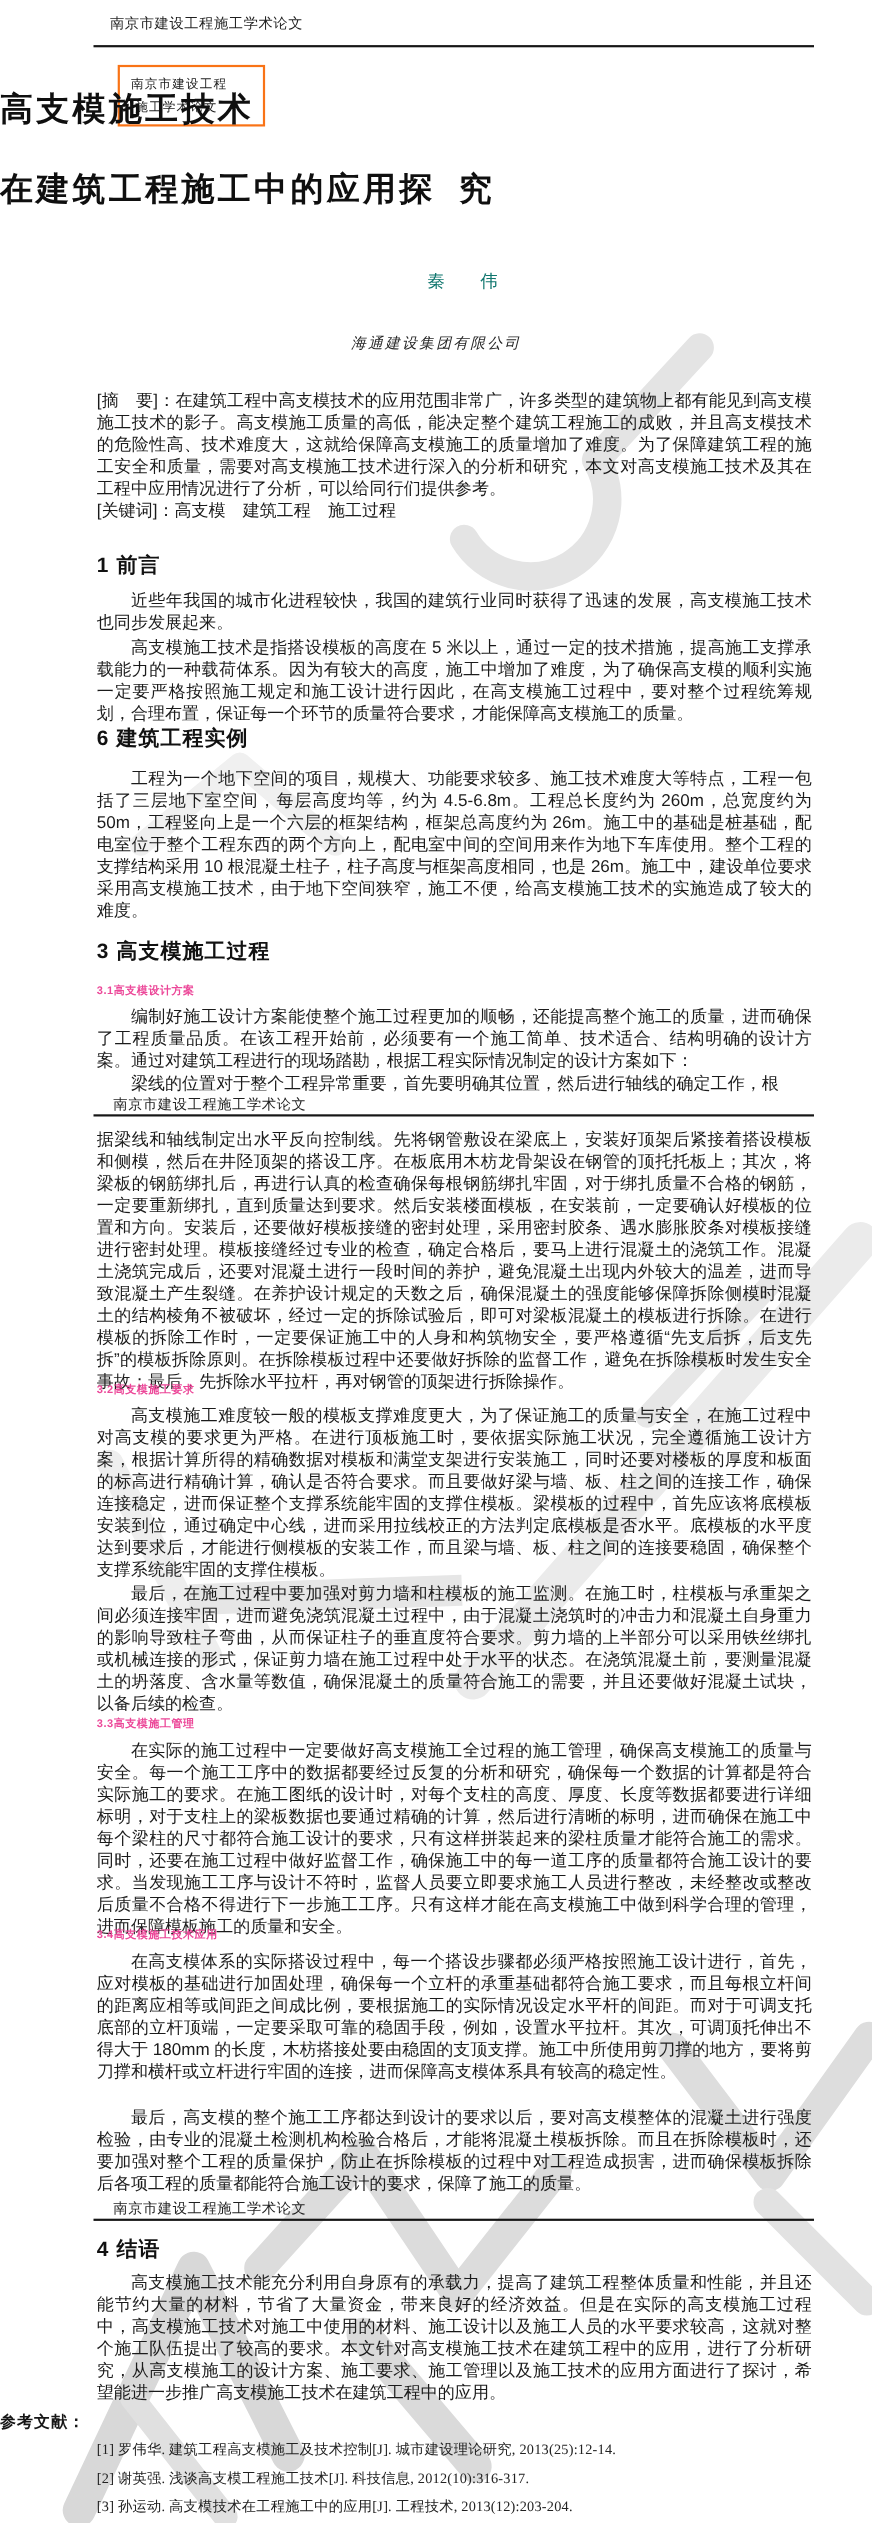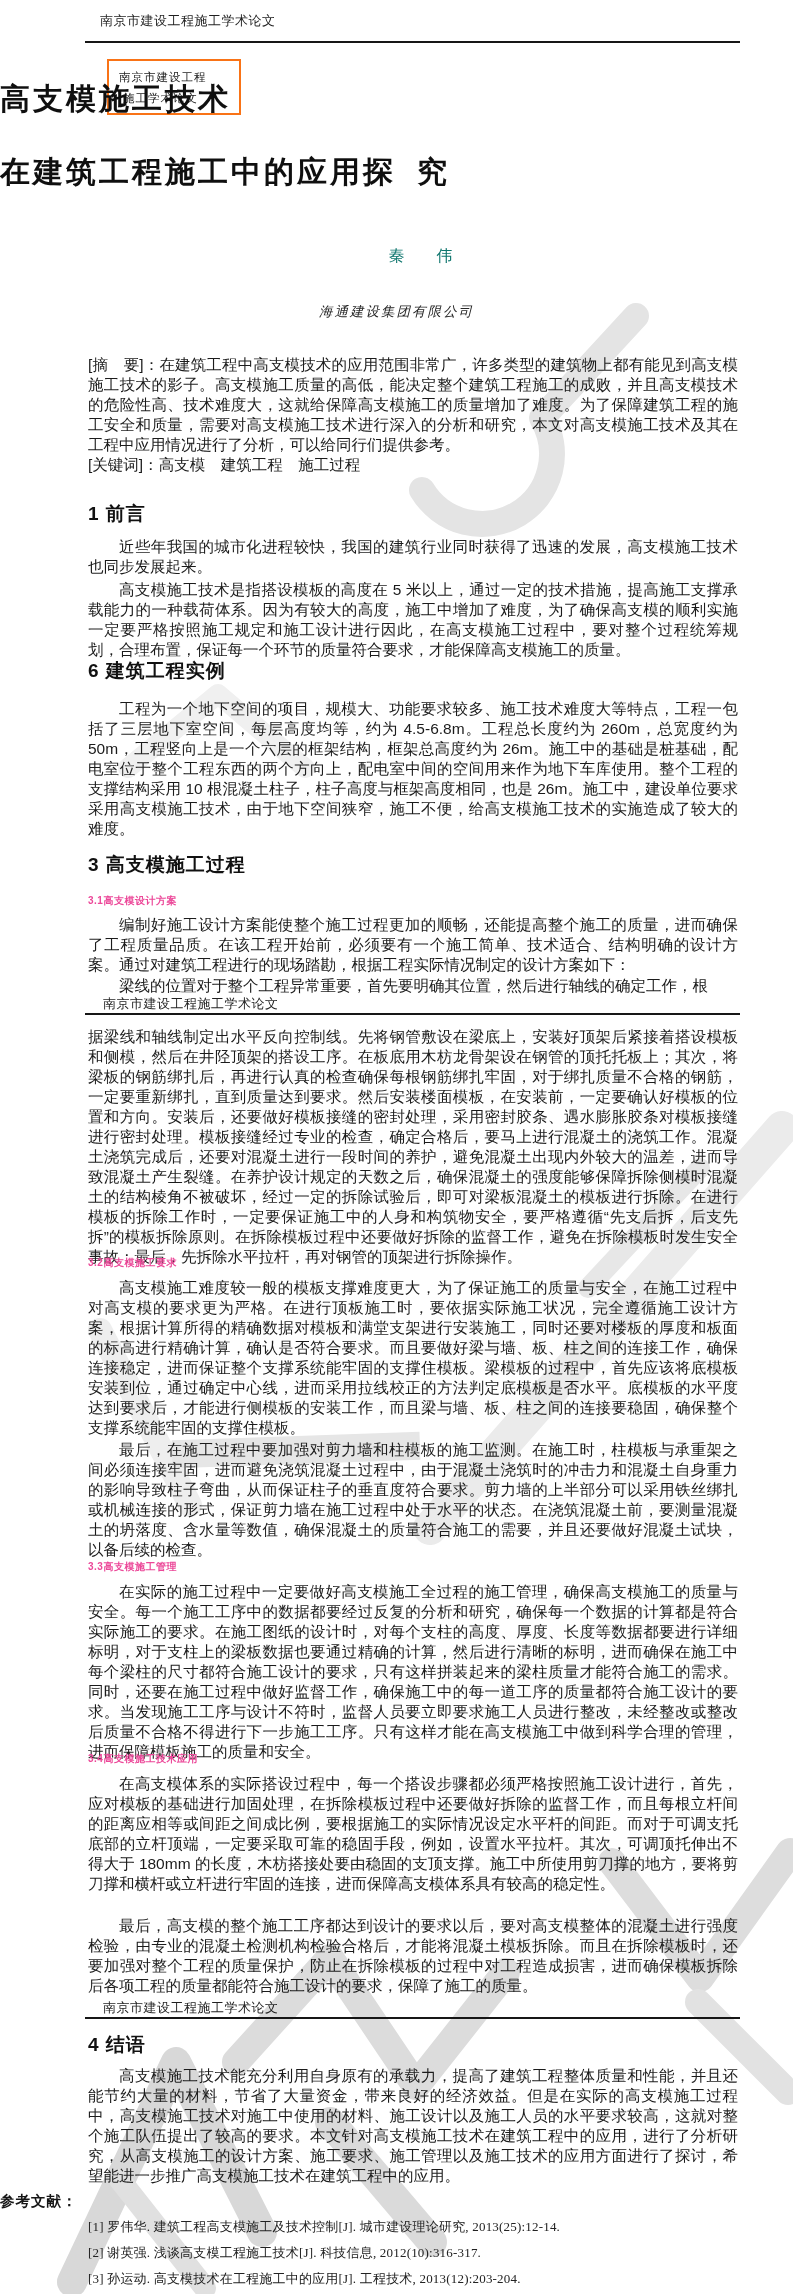--- a/index.html
+++ b/index.html
@@ -123,21 +123,21 @@
       <p class="indent">最后，在施工过程中要加强对剪力墙和柱模板的施工监测。在施工时，柱模板与承重架之间必须连接牢固，进而避免浇筑混凝土过程中，由于混凝土浇筑时的冲击力和混凝土自身重力的影响导致柱子弯曲，从而保证柱子的垂直度符合要求。剪力墙的上半部分可以采用铁丝绑扎或机械连接的形式，保证剪力墙在施工过程中处于水平的状态。在浇筑混凝土前，要测量混凝土的坍落度、含水量等数值，确保混凝土的质量符合施工的需要，并且还要做好混凝土试块，以备后续的检查。</p>
     </div>
 
     <div class="abs h2" style="top:1560px;">3.3高支模施工管理</div>
     <div class="abs body-block" style="top:1582px;">
       <p class="indent">在实际的施工过程中一定要做好高支模施工全过程的施工管理，确保高支模施工的质量与安全。每一个施工工序中的数据都要经过反复的分析和研究，确保每一个数据的计算都是符合实际施工的要求。在施工图纸的设计时，对每个支柱的高度、厚度、长度等数据都要进行详细标明，对于支柱上的梁板数据也要通过精确的计算，然后进行清晰的标明，进而确保在施工中每个梁柱的尺寸都符合施工设计的要求，只有这样拼装起来的梁柱质量才能符合施工的需求。同时，还要在施工过程中做好监督工作，确保施工中的每一道工序的质量都符合施工设计的要求。当发现施工工序与设计不符时，监督人员要立即要求施工人员进行整改，未经整改或整改后质量不合格不得进行下一步施工工序。只有这样才能在高支模施工中做到科学合理的管理，进而保障模板施工的质量和安全。</p>
     </div>
 
     <div class="abs h2" style="top:1752px;">3.4高支模施工技术应用</div>
     <div class="abs body-block" style="top:1774px;">
-      <p class="indent">在高支模体系的实际搭设过程中，每一个搭设步骤都必须严格按照施工设计进行，首先，应对模板的基础进行加固处理，在拆除模板过程中还要做好拆除的监督工作，而且每根立杆间的距离应相等或间距之间成比例，要根据施工的实际情况设定水平杆的间距。而对于可调支托底部的立杆顶端，一定要采取可靠的稳固手段，例如，设置水平拉杆。其次，可调顶托伸出不得大于 180mm 的长度，木枋搭接处要由稳固的支顶支撑。施工中所使用剪刀撑的地方，要将剪刀撑和横杆或立杆进行牢固的连接，进而保障高支模体系具有较高的稳定性。</p>
+      <p class="indent">在高支模体系的实际搭设过程中，每一个搭设步骤都必须严格按照施工设计进行，首先，应对模板的基础进行加固处理，确保每一个立杆的承重基础都符合施工要求，而且每根立杆间的距离应相等或间距之间成比例，要根据施工的实际情况设定水平杆的间距。而对于可调支托底部的立杆顶端，一定要采取可靠的稳固手段，例如，设置水平拉杆。其次，可调顶托伸出不得大于 180mm 的长度，木枋搭接处要由稳固的支顶支撑。施工中所使用剪刀撑的地方，要将剪刀撑和横杆或立杆进行牢固的连接，进而保障高支模体系具有较高的稳定性。</p>
     </div>
     <div class="abs body-block" style="top:1916px;">
       <p class="indent">最后，高支模的整个施工工序都达到设计的要求以后，要对高支模整体的混凝土进行强度检验，由专业的混凝土检测机构检验合格后，才能将混凝土模板拆除。而且在拆除模板时，还要加强对整个工程的质量保护，防止在拆除模板的过程中对工程造成损害，进而确保模板拆除后各项工程的质量都能符合施工设计的要求，保障了施工的质量。</p>
     </div>
 
     <div class="abs small-header" style="left:103px;top:1999px;">南京市建设工程施工学术论文</div>
     <div class="abs rule" style="left:85px;top:2017px;width:655px;"></div>
 
     <div class="abs h1" style="top:2032px;">4 结语</div>
     <div class="abs body-block" style="top:2066px;">

